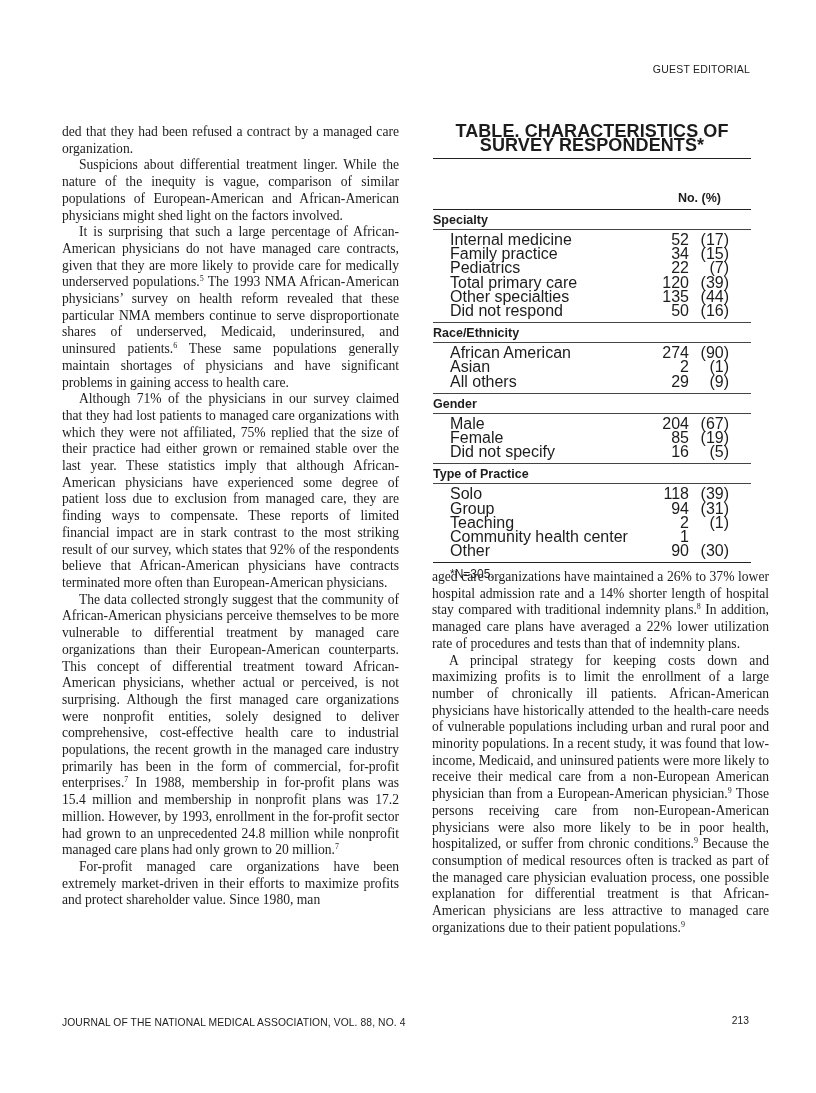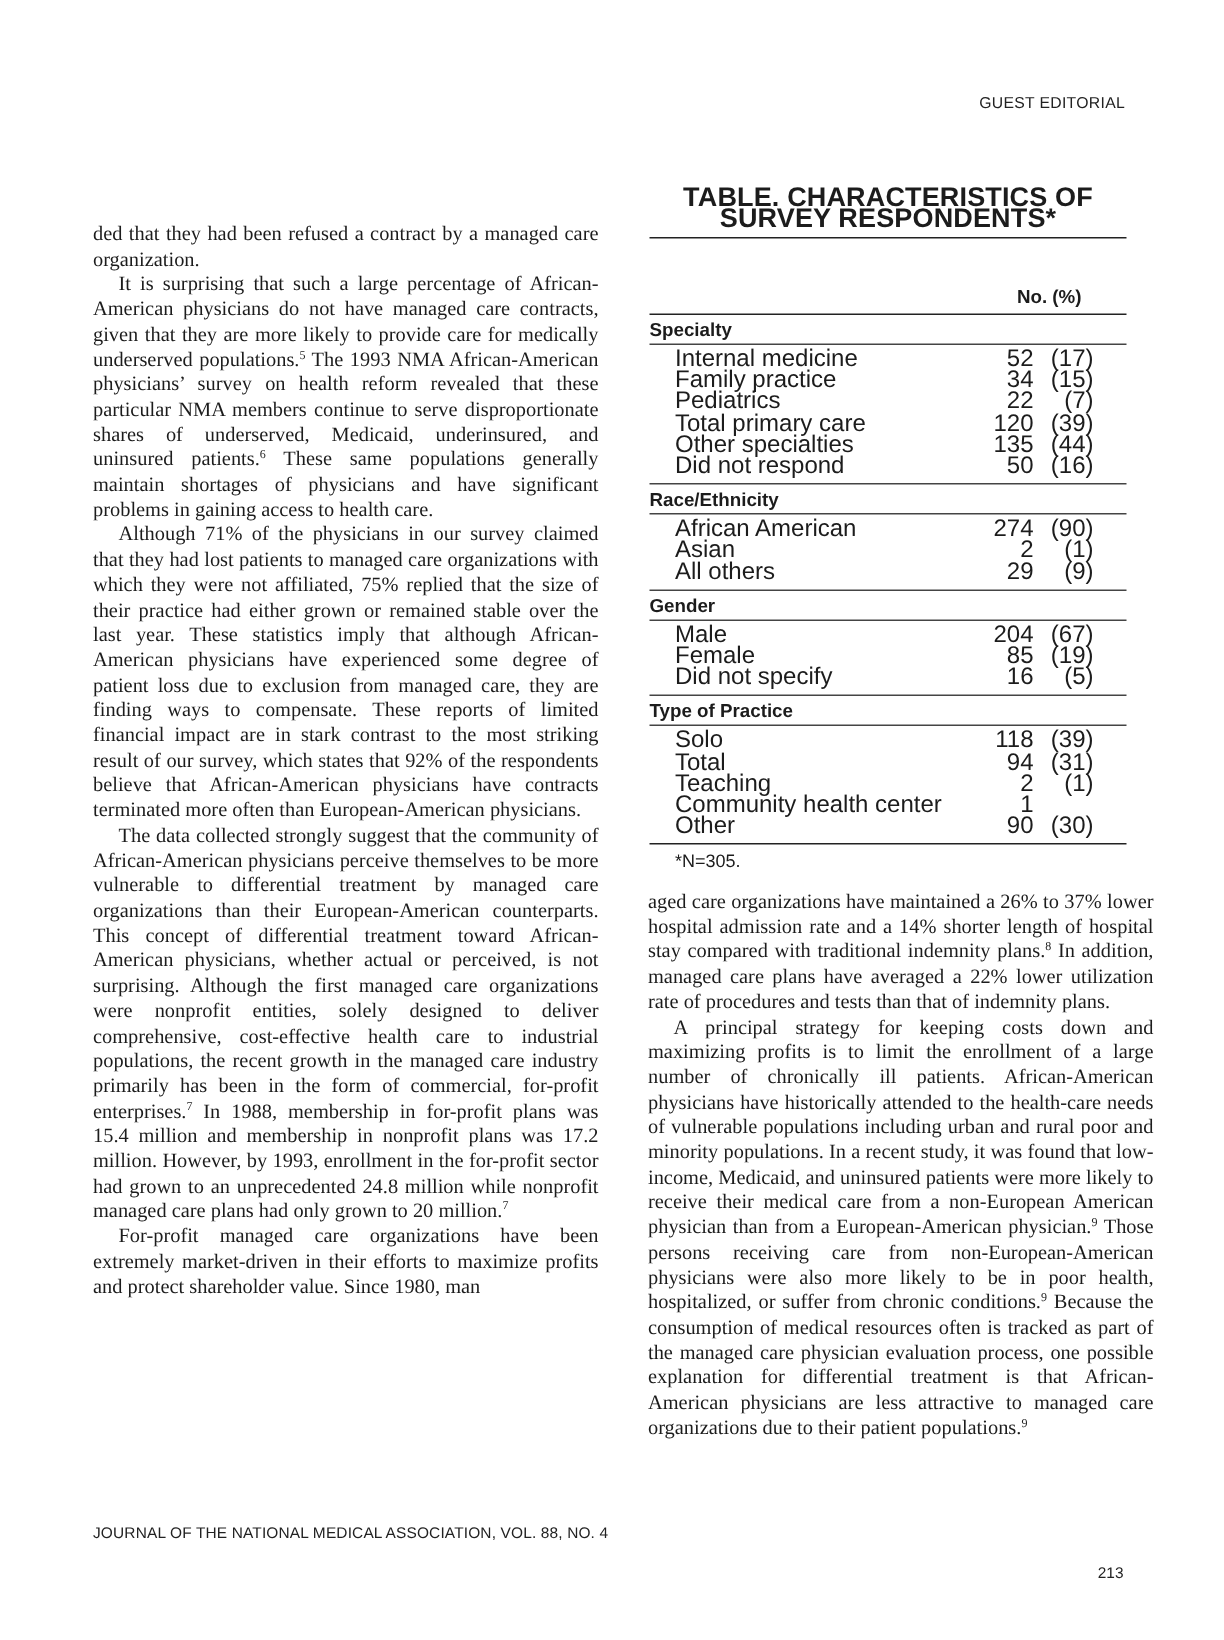--- a/index.html
+++ b/index.html
@@ -4,21 +4,21 @@
 <style>
   html, body { margin: 0; padding: 0; background: #ffffff; }
   body { width: 816px; height: 1093px; position: relative; overflow: hidden; color: #1a1a1a; }
   .running-head {
     position: absolute; top: 63px; right: 66px;
     font-family: "Liberation Sans", sans-serif; font-size: 10.5px; letter-spacing: 0.2px; color: #222;
   }
   .col {
     position: absolute; top: 124px; width: 337px;
     font-family: "Liberation Serif", serif; font-size: 13.6px; line-height: 16.7px;
-    text-align: justify; color: #1c1c1c; margin-top: 24px;
+    text-align: justify; color: #1c1c1c;
   }
   .col.left { left: 62px; }
   .col.right { left: 432px; top: 569px; }
   .col p { margin: 0; text-indent: 17px; hyphens: manual; }
   .col p.noindent { text-indent: 0; }
   sup { font-size: 8px; line-height: 0; vertical-align: 5px; }
 
   .table-block {
     position: absolute; left: 433px; top: 124px; width: 318px;
     font-family: "Liberation Sans", sans-serif; color: #1c1c1c;
@@ -36,31 +36,32 @@
   .trow .lbl { padding-left: 17px; flex: 1; }
   .trow .num { width: 34px; text-align: right; }
   .trow .pct { width: 40px; text-align: right; padding-right: 22px; }
   .footnote { font-size: 12px; padding-left: 17px; margin-top: 4px; }
 
   .footer-left {
     position: absolute; left: 62px; top: 1017px;
     font-family: "Liberation Sans", sans-serif; font-size: 10.3px; letter-spacing: 0.1px; color: #222;
   }
   .footer-right {
-    position: absolute; right: 67px; top: 1044px;
+    position: absolute; right: 67px; top: 1015px;
     font-family: "Liberation Sans", sans-serif; font-size: 10.3px; color: #222; text-align: right;
   }
 </style>
 </head>
 <body>
 
 <div class="running-head">GUEST EDITORIAL</div>
 
 <div class="col left" id="left-col">
     <p class="noindent"><span>ded that they had been refused a contract by a managed care organization.</span></p>
+    <p><span>Suspicions about differential treatment linger. While the nature of the inequity is vague, comparison of sim­ilar populations of European-American and African-American physicians might shed light on the factors involved.</span></p>
     <p><span>It is surprising that such a large percentage of African-American physicians do not have managed care contracts, given that they are more likely to provide care for medically underserved populations.</span><sup>5</sup><span> The 1993 NMA African-American physicians’ survey on health reform revealed that these particular NMA members continue to serve disproportionate shares of under­served, Medicaid, underinsured, and uninsured patients.</span><sup>6</sup><span> These same populations generally maintain shortages of physicians and have significant problems in gaining access to health care.</span></p>
     <p><span>Although 71% of the physicians in our survey claimed that they had lost patients to managed care organizations with which they were not affiliated, 75% replied that the size of their practice had either grown or remained stable over the last year. These statistics imply that although African-American physicians have expe­rienced some degree of patient loss due to exclusion from managed care, they are finding ways to compen­sate. These reports of limited financial impact are in stark contrast to the most striking result of our survey, which states that 92% of the respondents believe that African-American physicians have contracts terminated more often than European-American physicians.</span></p>
     <p><span>The data collected strongly suggest that the commu­nity of African-American physicians perceive themselves to be more vulnerable to differential treatment by man­aged care organizations than their European-American counterparts. This concept of differential treatment toward African-American physicians, whether actual or perceived, is not surprising. Although the first managed care organizations were nonprofit entities, solely designed to deliver comprehensive, cost-effective health care to industrial populations, the recent growth in the managed care industry primarily has been in the form of commercial, for-profit enterprises.</span><sup>7</sup><span> In 1988, membership in for-profit plans was 15.4 million and membership in nonprofit plans was 17.2 million. However, by 1993, enrollment in the for-profit sector had grown to an unprecedented 24.8 million while nonprofit managed care plans had only grown to 20 million.</span><sup>7</sup></p>
     <p><span>For-profit managed care organizations have been extremely market-driven in their efforts to maximize profits and protect shareholder value. Since 1980, man­</span></p>
   </div>
 
 <div class="table-block">
   <div class="table-title">TABLE. CHARACTERISTICS OF SURVEY RESPONDENTS*</div>
   <div class="rule-thick"></div>
   <div class="hdr-row">
@@ -145,21 +146,21 @@
       <div class="rule-thin"></div>
       <div class="section-head">Type of Practice</div>
       <div class="rule-thin"></div>
       <div class="rows">
         <div class="trow">
           <span class="lbl">Solo</span>
           <span class="num">118</span>
           <span class="pct">(39)</span>
         </div>
         <div class="trow">
-          <span class="lbl">Total</span>
+          <span class="lbl">Group</span>
           <span class="num">94</span>
           <span class="pct">(31)</span>
         </div>
         <div class="trow">
           <span class="lbl">Teaching</span>
           <span class="num">2</span>
           <span class="pct">(1)</span>
         </div>
         <div class="trow">
           <span class="lbl">Community health center</span>

